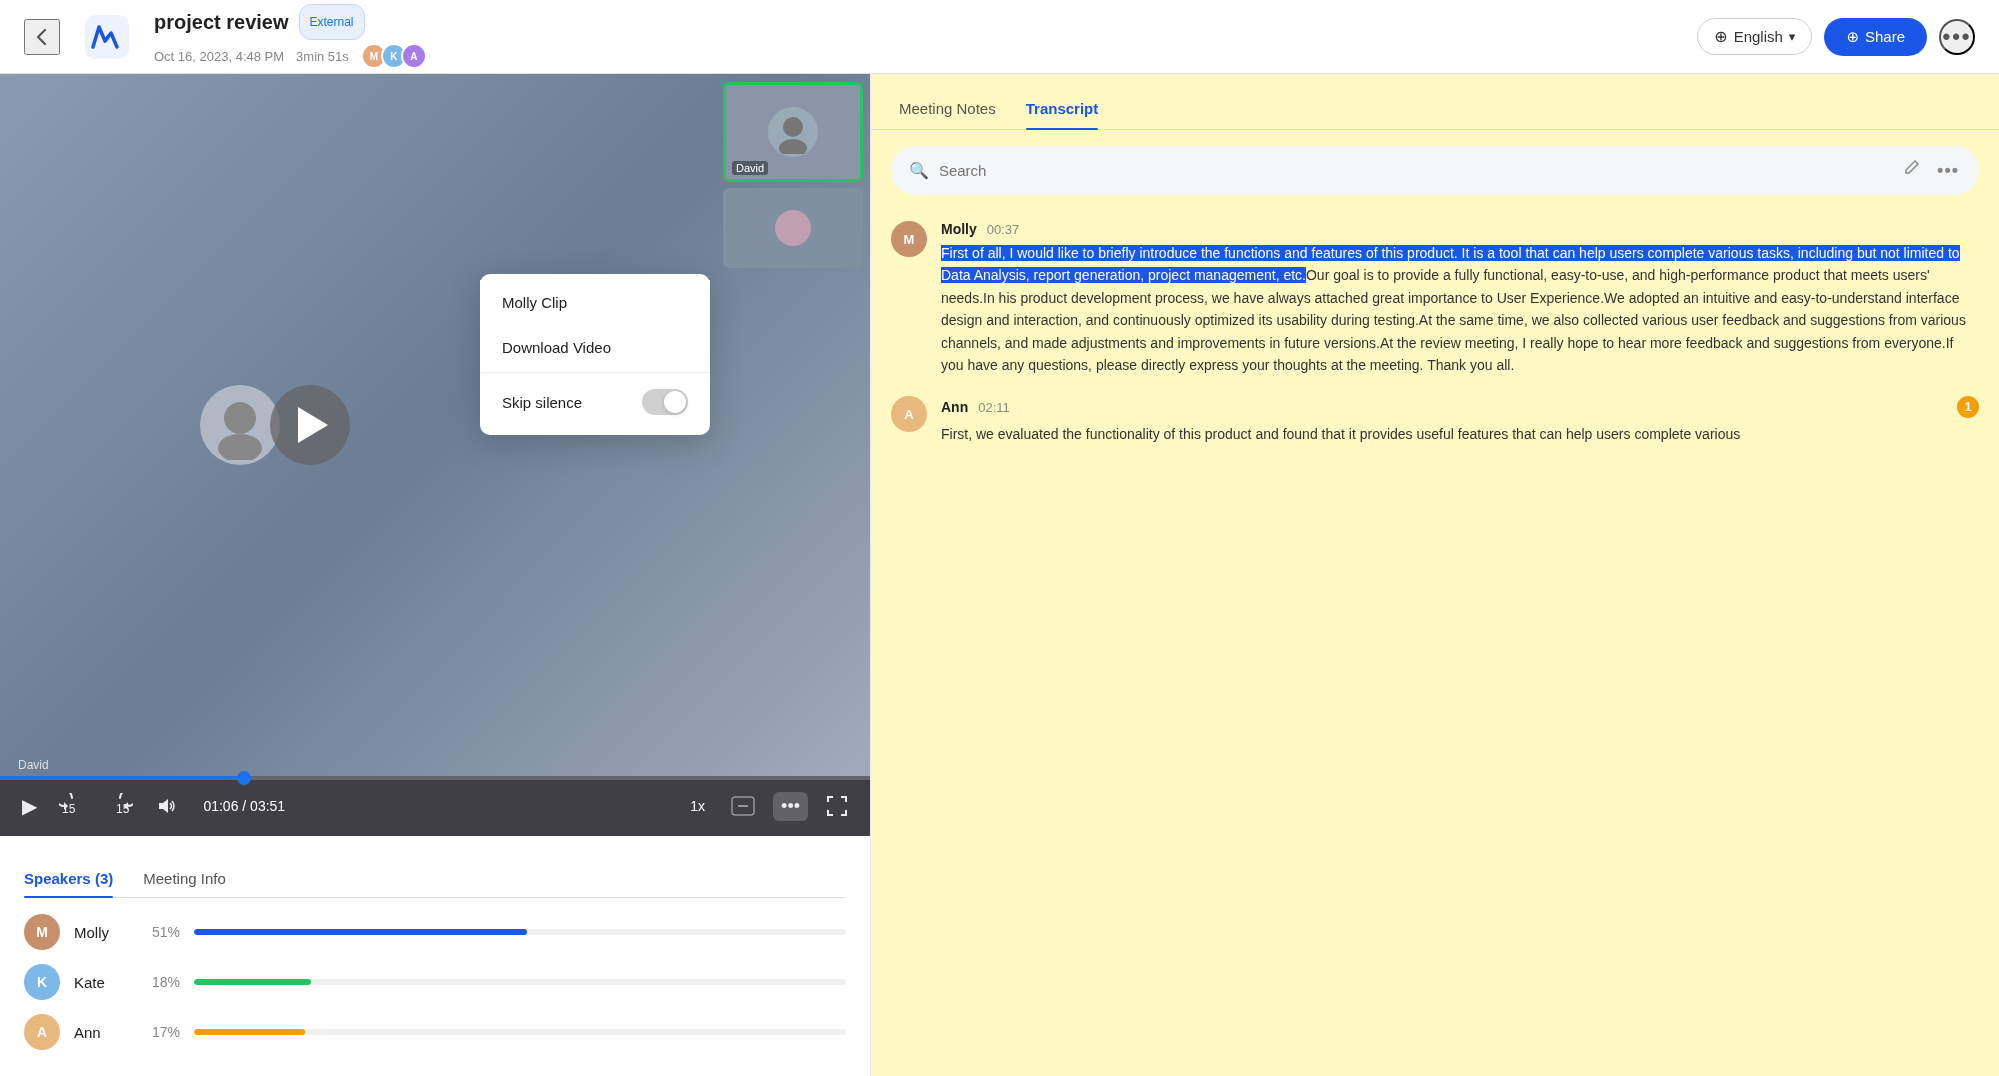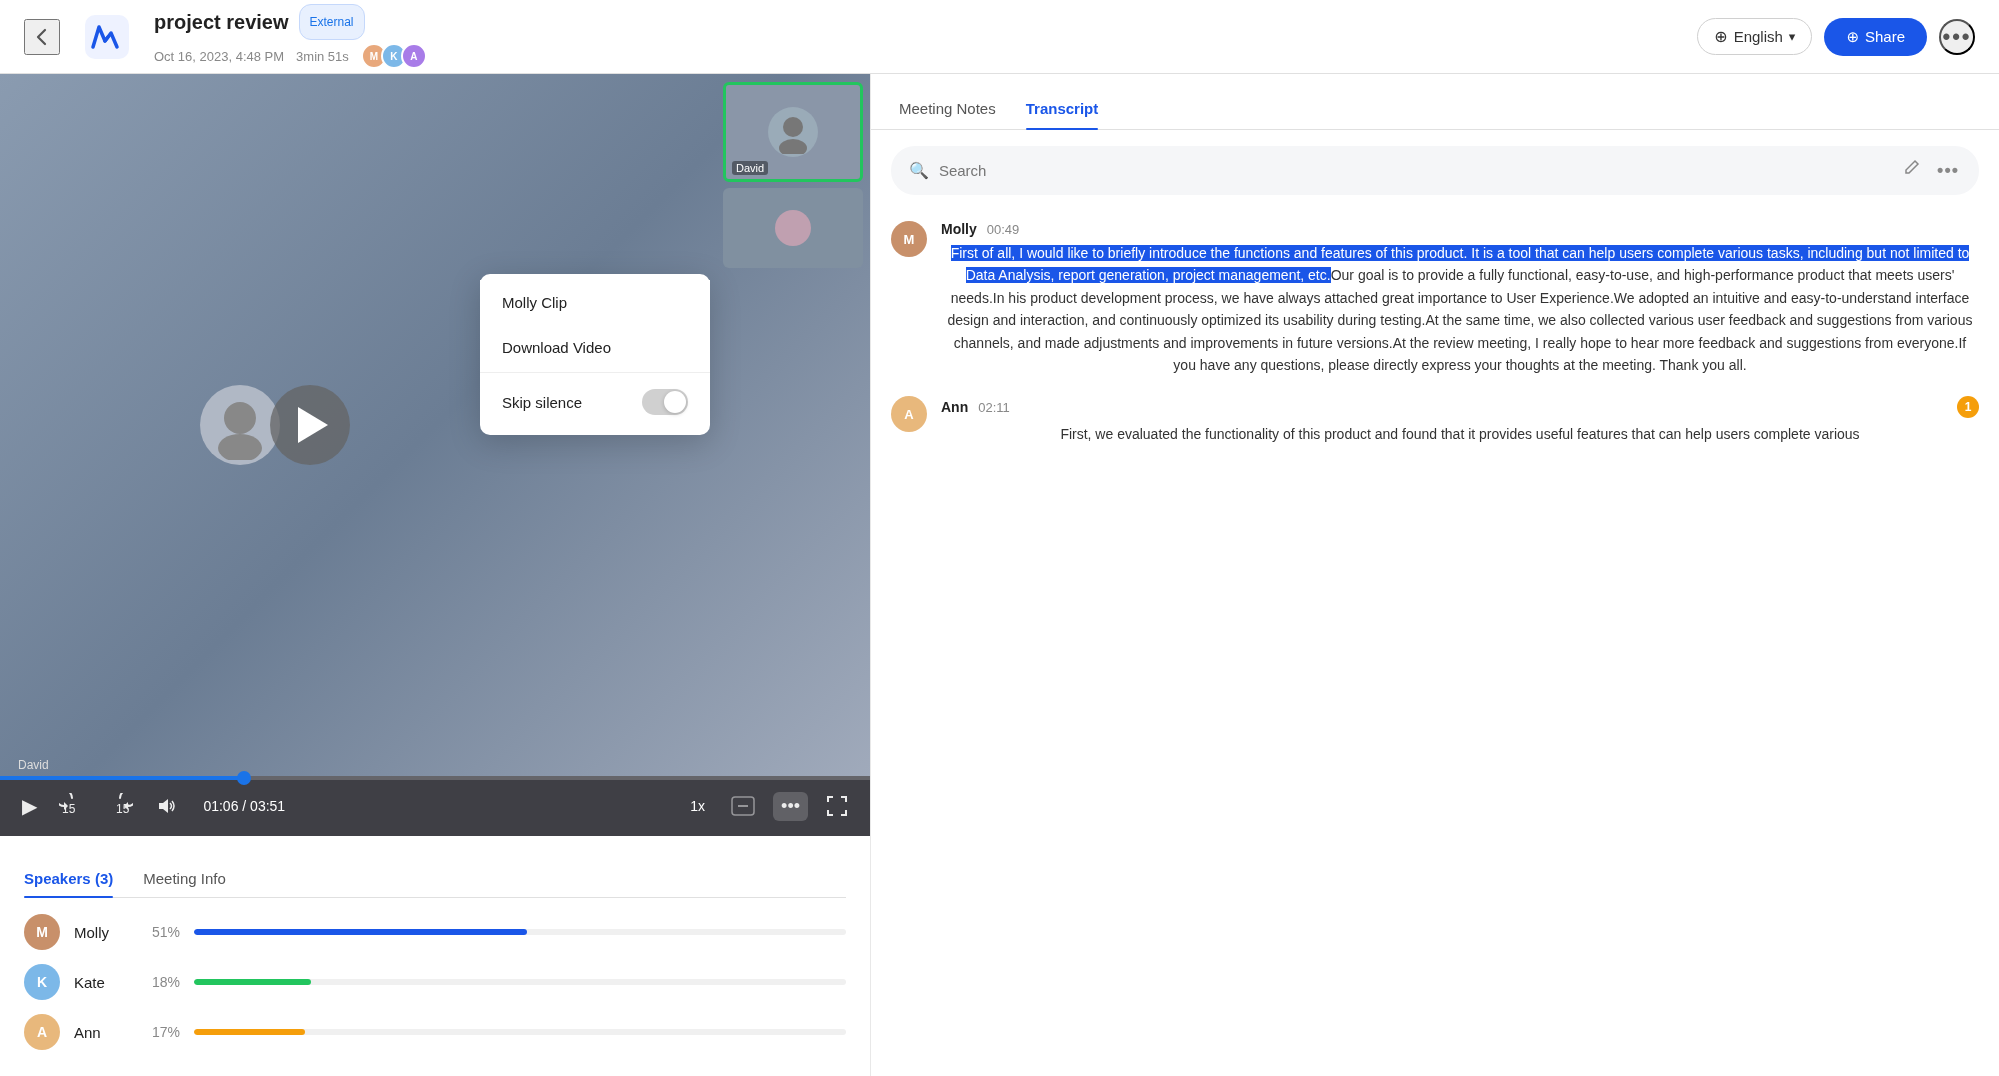--- a/index.html
+++ b/index.html
@@ -69,38 +69,38 @@
 
     .speakers-list { display: flex; flex-direction: column; gap: 14px; }
     .speaker-row { display: flex; align-items: center; gap: 14px; }
     .speaker-avatar { width: 36px; height: 36px; border-radius: 50%; background: #c8a090; display: flex; align-items: center; justify-content: center; font-size: 14px; color: #fff; font-weight: 600; overflow: hidden; flex-shrink: 0; }
     .speaker-name { font-size: 15px; color: #222; min-width: 60px; }
     .speaker-pct { font-size: 14px; color: #888; margin-left: 4px; }
     .speaker-bar-container { flex: 1; height: 6px; background: #f0f0f0; border-radius: 3px; overflow: hidden; }
     .speaker-bar { height: 100%; border-radius: 3px; }
 
     
-    .right-panel { flex: 1; background: #ffffff; display: flex; flex-direction: column; border-left: 1px solid #e8e8e8; }
+    .right-panel { flex: 1; background: #fef9c3; display: flex; flex-direction: column; border-left: 1px solid #e8e8e8; }
     .right-tabs { display: flex; gap: 30px; padding: 18px 28px 0; border-bottom: 1px solid #e0e0e0; }
     .right-tab { padding: 8px 0 12px; font-size: 15px; cursor: pointer; color: #555; position: relative; }
     .right-tab.active { color: #1a56e8; font-weight: 600; }
     .right-tab.active::after { content: ''; position: absolute; bottom: -1px; left: 0; right: 0; height: 2.5px; background: #1a56e8; border-radius: 2px; }
 
     .search-bar { display: flex; align-items: center; gap: 10px; margin: 16px 20px; background: #f5f6f8; border-radius: 24px; padding: 10px 18px; }
     .search-input { border: none; background: none; flex: 1; font-size: 15px; outline: none; color: #333; }
     .search-actions { display: flex; gap: 12px; align-items: center; }
     .icon-btn { background: none; border: none; cursor: pointer; color: #888; font-size: 18px; padding: 2px; }
 
     .transcript-content { flex: 1; overflow-y: auto; padding: 10px 20px 20px; }
     .transcript-entry { display: flex; gap: 14px; margin-bottom: 20px; }
     .t-avatar { width: 36px; height: 36px; border-radius: 50%; background: #c8a090; flex-shrink: 0; display: flex; align-items: center; justify-content: center; color: #fff; font-size: 13px; font-weight: 600; overflow: hidden; }
     .t-header { display: flex; align-items: center; gap: 10px; margin-bottom: 5px; }
     .t-name { font-size: 14px; font-weight: 600; color: #222; }
     .t-time { font-size: 13px; color: #888; }
-    .t-text { font-size: 14px; line-height: 1.6; color: #333; text-align: center; }
+    .t-text { font-size: 14px; line-height: 1.6; color: #333; }
     .t-text .highlighted { background: #1a56e8; color: #fff; }
     .t-body { flex: 1; }
     .notification-badge { background: #f59e0b; color: #fff; border-radius: 50%; width: 22px; height: 22px; display: flex; align-items: center; justify-content: center; font-size: 12px; font-weight: 700; margin-left: auto; flex-shrink: 0; }
   </style>
 </head>
 <body>
 
 <div class="header">
   <button class="back-btn">
     <svg width="22" height="22" viewBox="0 0 22 22" fill="none">
@@ -299,21 +299,21 @@
       </div>
     </div>
 
     <div class="transcript-content">
 
       <div class="transcript-entry">
         <div class="t-avatar" style="background:#c8906a;">M</div>
         <div class="t-body">
           <div class="t-header">
             <span class="t-name">Molly</span>
-            <span class="t-time">00:49</span>
+            <span class="t-time">00:37</span>
           </div>
           <div class="t-text">
             <span class="highlighted">First of all, I would like to briefly introduce the functions and features of this product. It is a tool that can help users complete various tasks, including but not limited to Data Analysis, report generation, project management, etc.</span><span>Our goal is to provide a fully functional, easy-to-use, and high-performance product that meets users' needs.In his product development process, we have always attached great importance to User Experience.We adopted an intuitive and easy-to-understand interface design and interaction, and continuously optimized its usability during testing.At the same time, we also collected various user feedback and suggestions from various channels, and made adjustments and improvements in future versions.At the review meeting, I really hope to hear more feedback and suggestions from everyone.If you have any questions, please directly express your thoughts at the meeting. Thank you all.</span>
           </div>
         </div>
       </div>
 
       <div class="transcript-entry">
         <div class="t-avatar" style="background:#e8b87c;">A</div>
         <div class="t-body">

